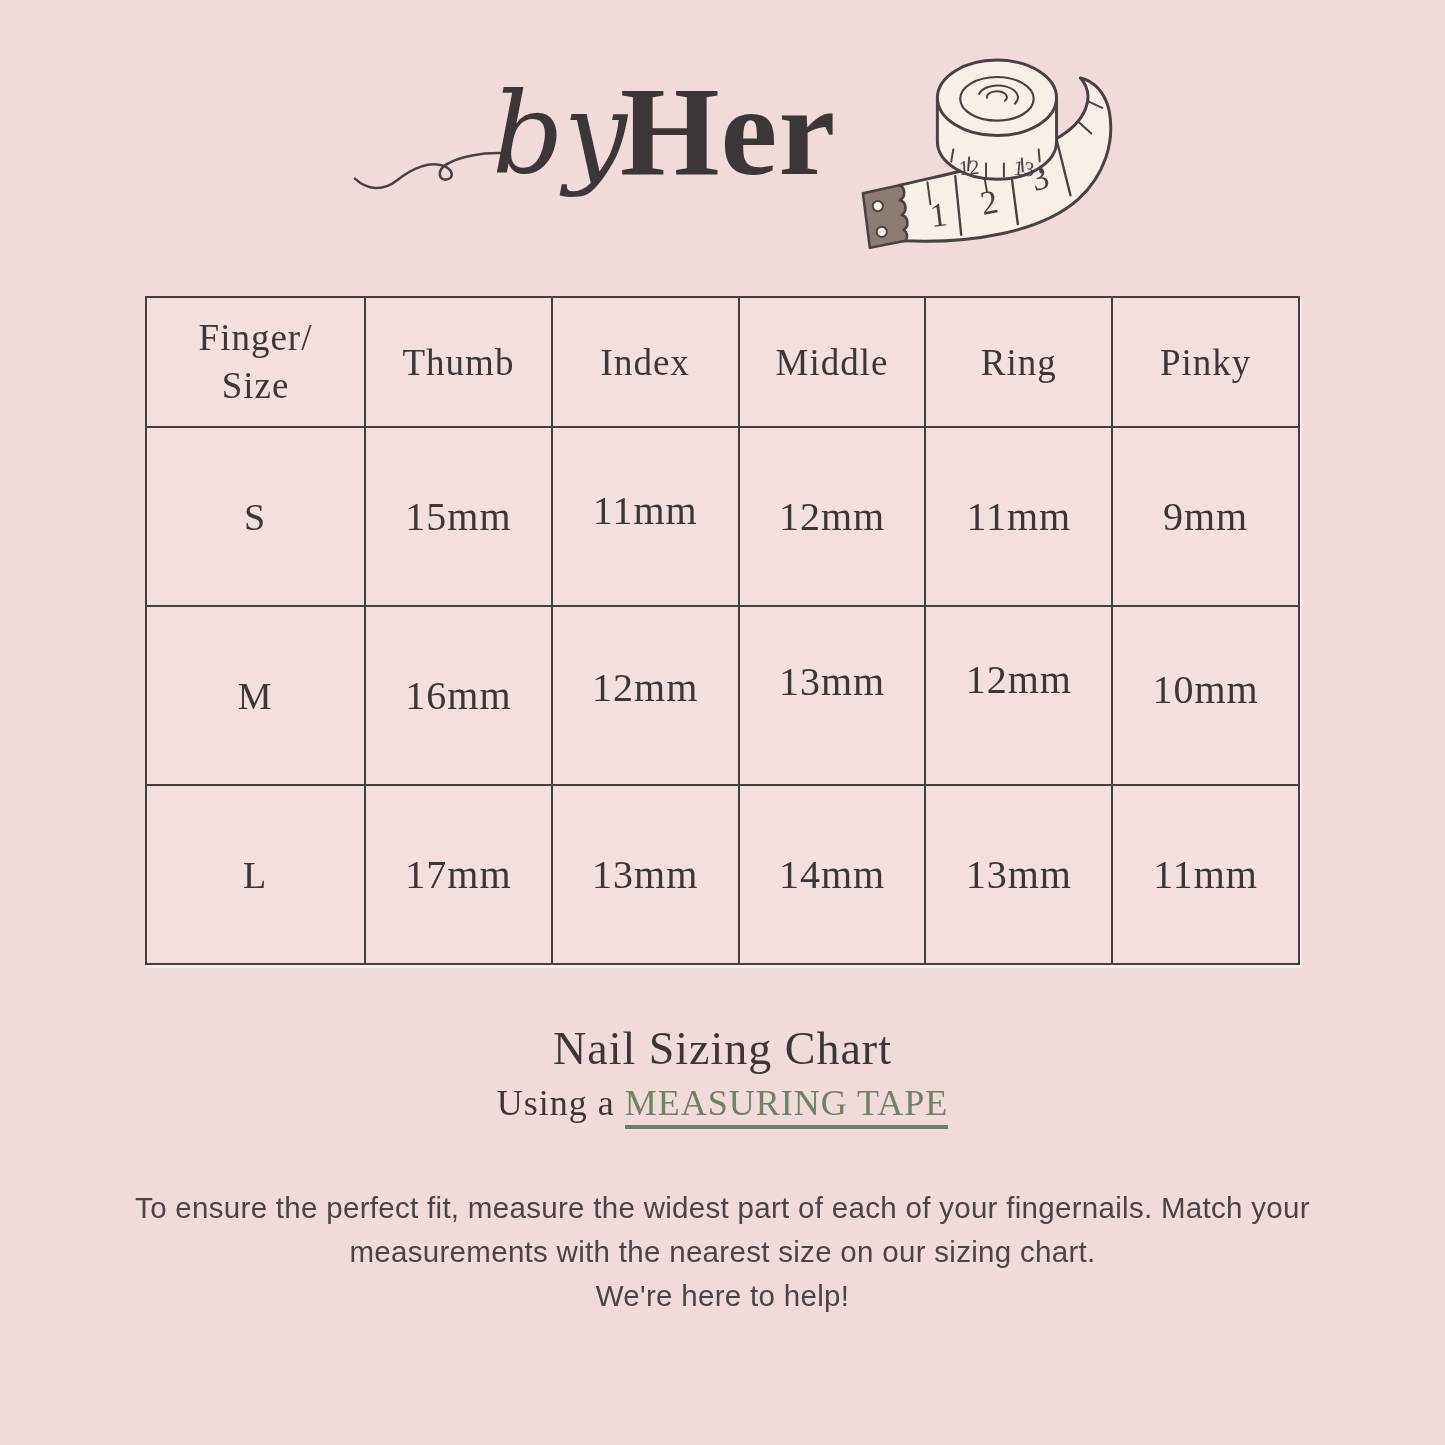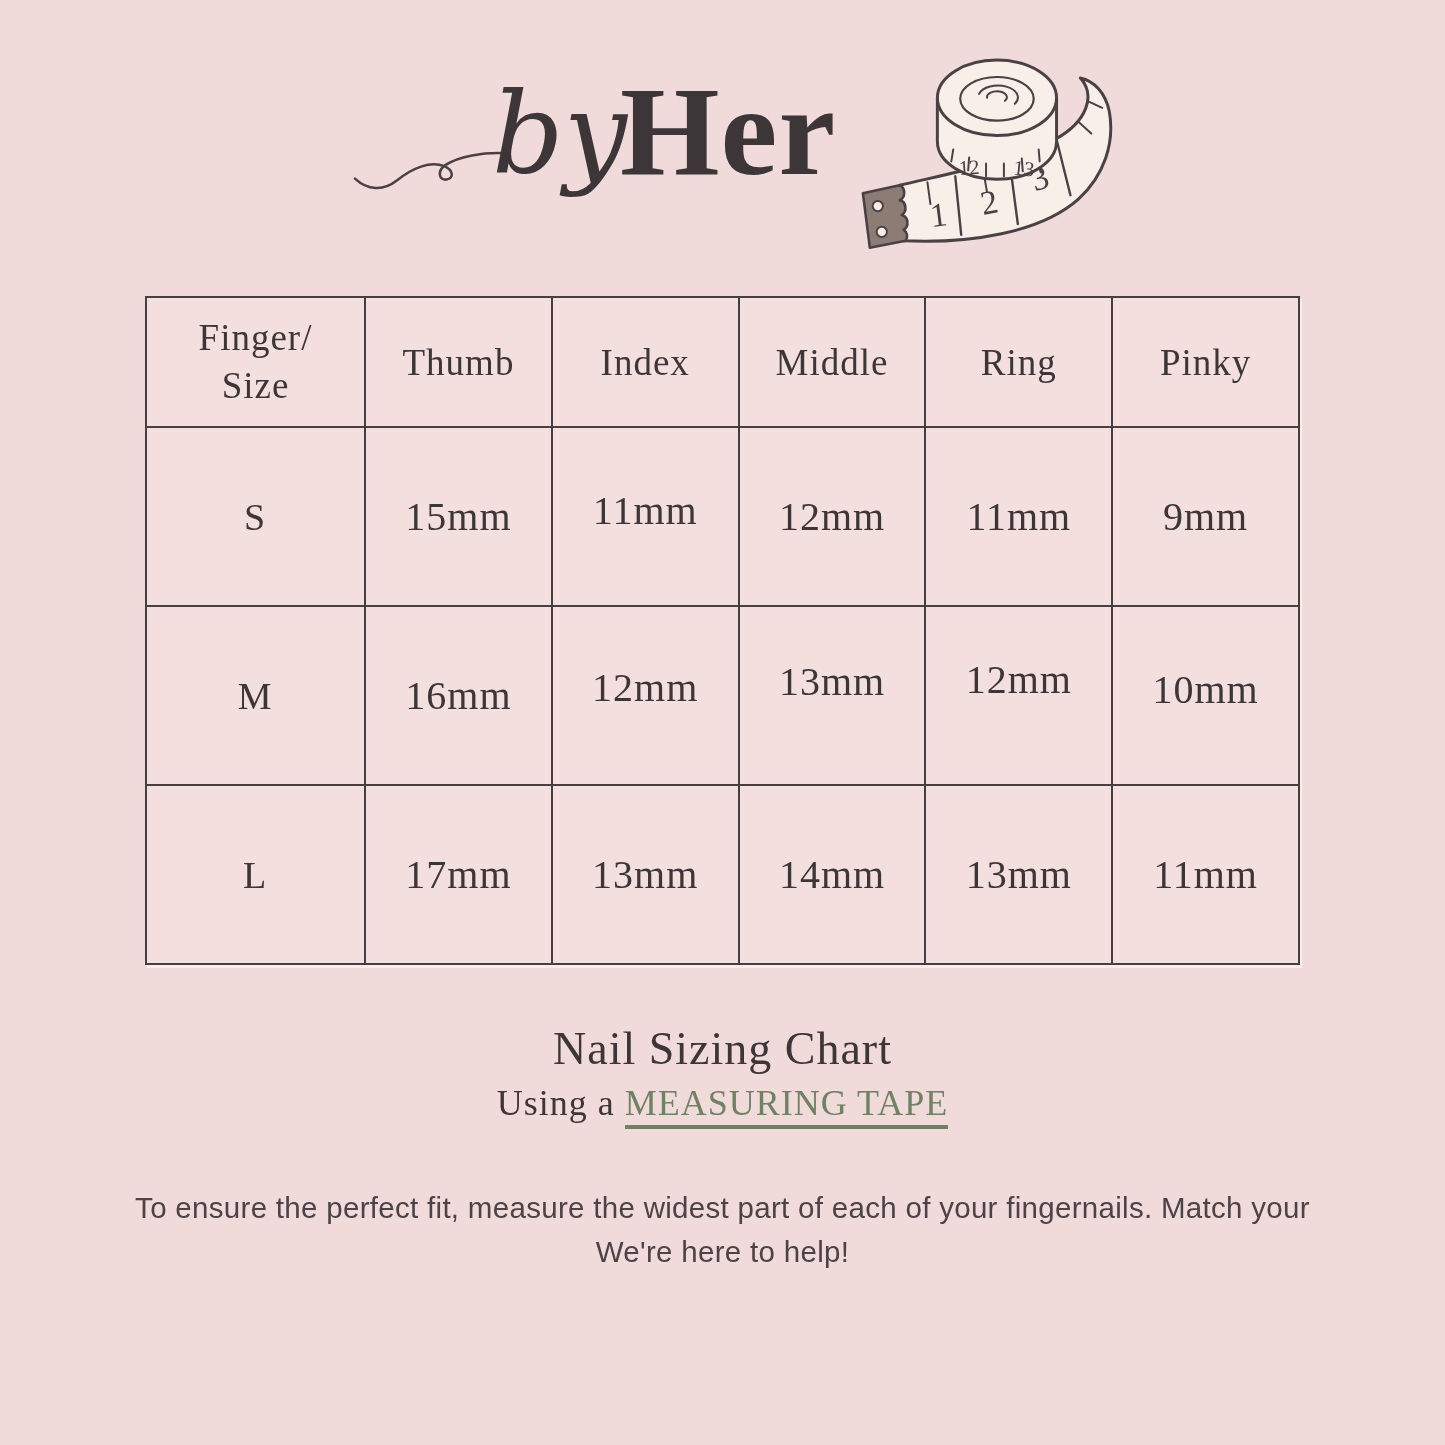--- a/index.html
+++ b/index.html
@@ -184,16 +184,17 @@
     </tbody>
   </table>
 
   <div class="title-block">
     <div class="title-line1">Nail Sizing Chart</div>
     <div class="title-line2"><span>Using a </span><span class="tape-link">MEASURING TAPE</span></div>
   </div>
 
   <div class="desc">
     <div>To ensure the perfect fit, measure the widest part of each of your fingernails. Match your</div>
+    <div>measurements with the nearest size on our sizing chart.</div>
     <div>We're here to help!</div>
   </div>
 
 </div>
 
 </body></html>

